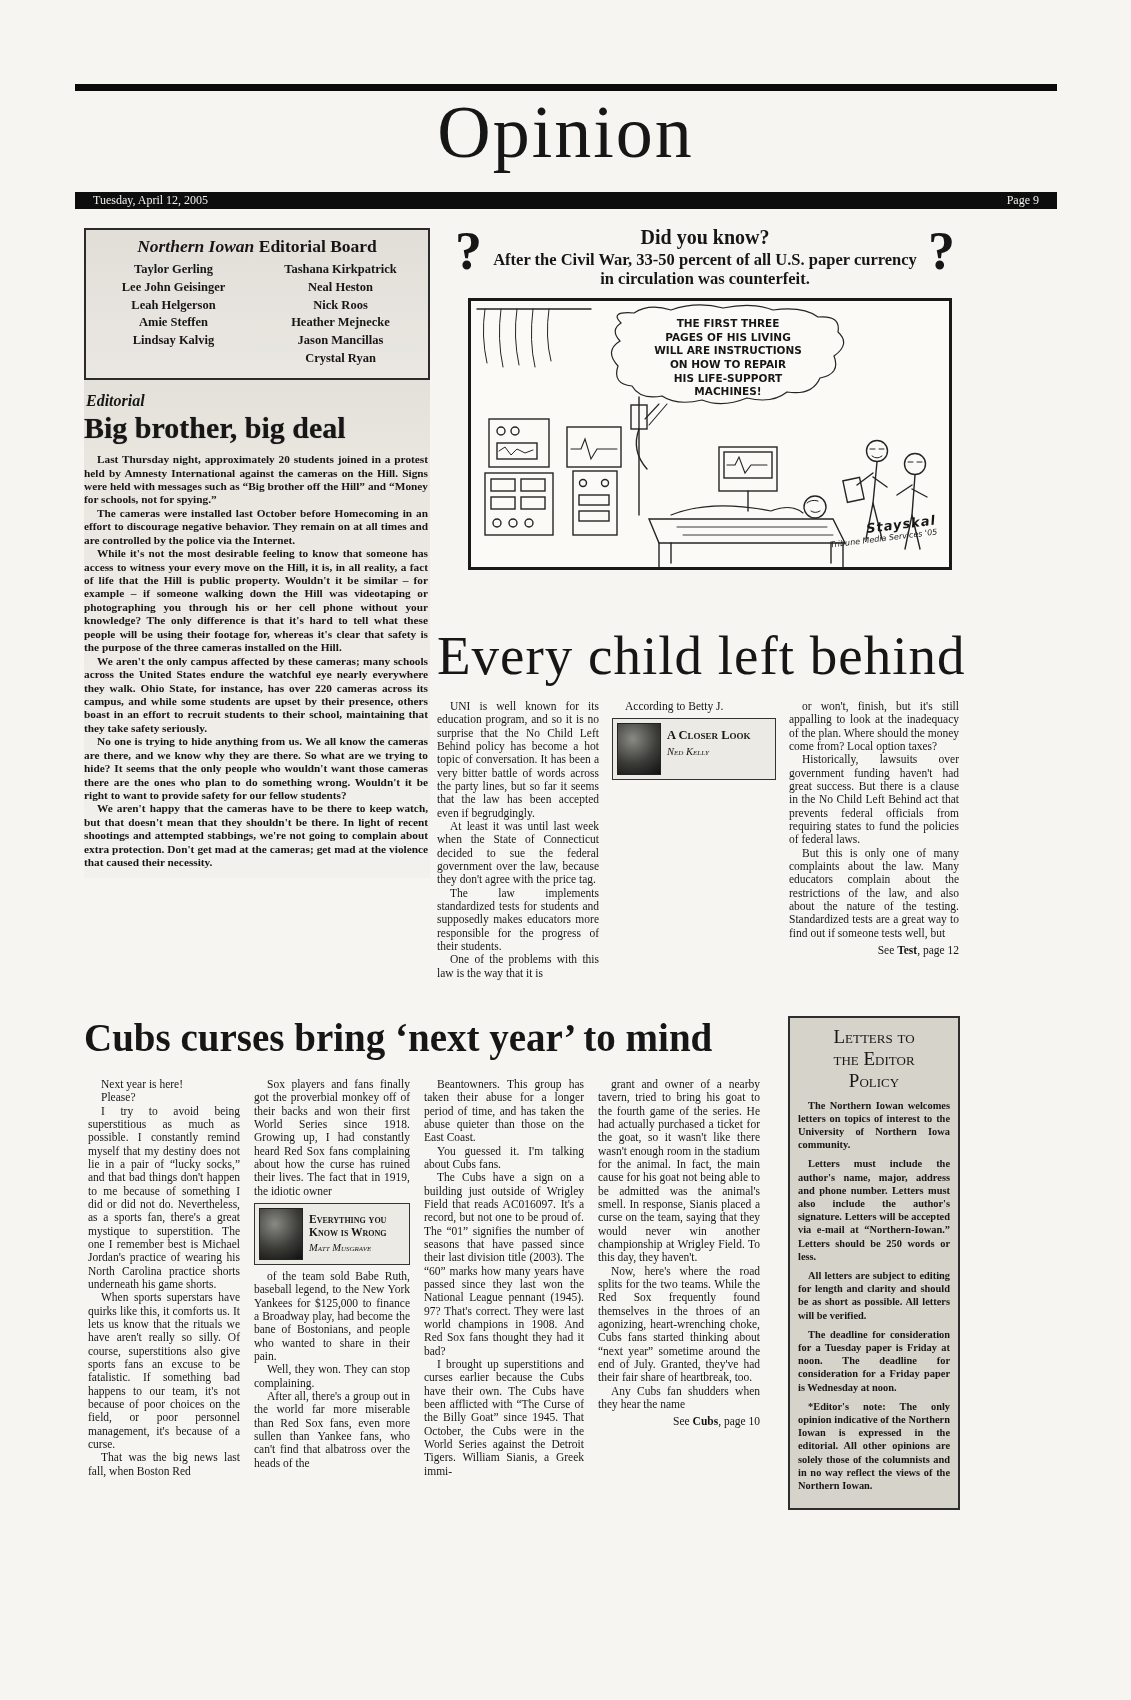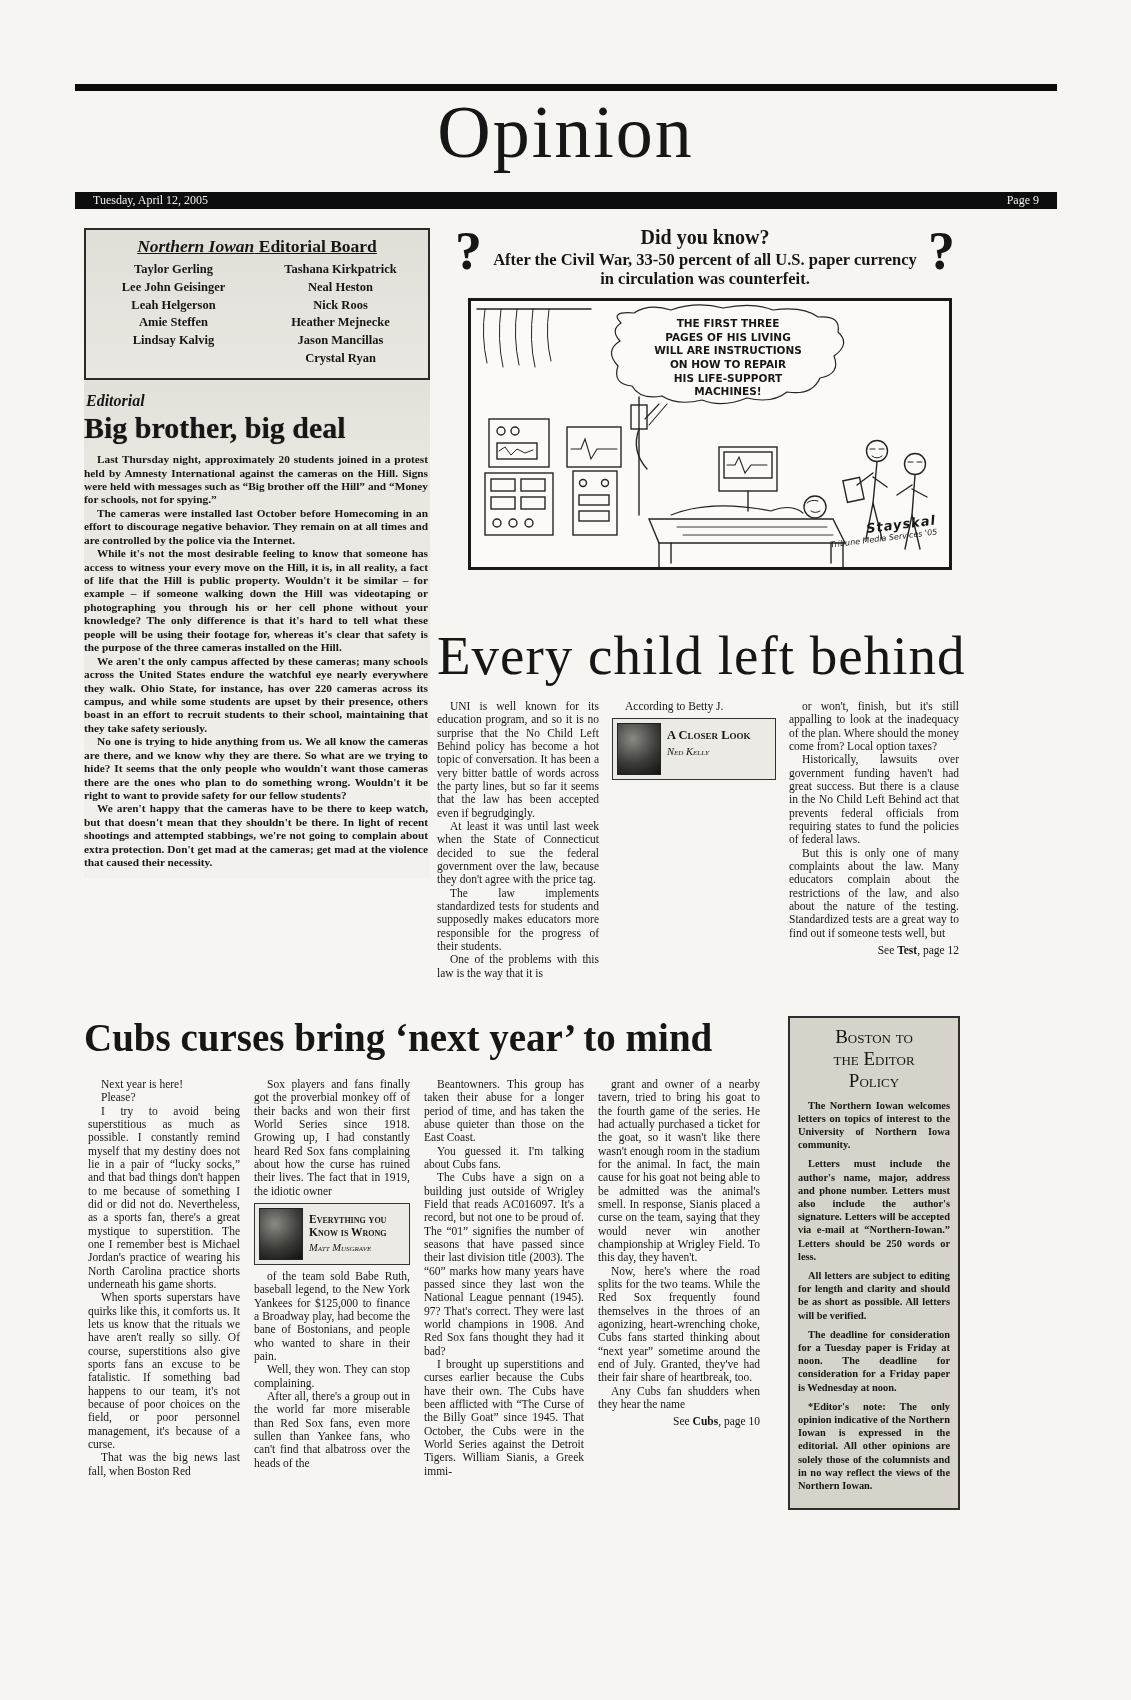--- a/index.html
+++ b/index.html
@@ -12,21 +12,21 @@
             font-size:74px;font-weight:400;line-height:1.1;letter-spacing:2px;}
   .datebar{position:absolute;left:75px;top:192px;width:982px;height:17px;background:#0d0d0d;
            color:#f1f1ee;font-size:12px;display:flex;justify-content:space-between;
            align-items:center;padding:0 18px;}
 
   
   .left-col{position:absolute;left:84px;top:228px;width:346px;
             background:linear-gradient(180deg,#d8d4cc 0%,#e9e6e0 35%,#f3f1ed 100%);
             padding:0 0 8px 0;}
   .board-box{border:2px solid #2b2b2b;padding:6px 4px 10px;background:rgba(255,255,255,0.25);}
-  .board-title{text-align:center;font-size:17.5px;font-weight:bold;text-decoration:underline;margin-bottom:4px;}
+  .board-title{text-align:center;font-size:17.5px;font-weight:bold;margin-bottom:4px;}
   .board-title em{font-style:italic;}
   .board-names{display:flex;}
   .names{flex:1;}
   .names p{margin:0;font-weight:bold;font-size:12.5px;line-height:1.42;text-align:center;}
   .kicker{margin:12px 0 0 2px;font-size:16px;font-weight:bold;font-style:italic;}
   .ed-headline{margin:3px 0 10px 0;font-size:30px;font-weight:bold;line-height:1.02;
                text-shadow:0 0 1px rgba(20,20,20,.55);}
   .body p{margin:0;text-indent:13px;text-align:justify;}
   .ed-body{font-size:11.3px;font-weight:bold;line-height:1.19;padding-right:2px;}
 
@@ -278,21 +278,21 @@
           <p data-name="paragraph">grant and owner of a nearby tavern, tried to bring his goat to the fourth game of the series. He had actually purchased a ticket for the goat, so it wasn't like there wasn't enough room in the stadium for the animal. In fact, the main cause for his goat not being able to be admitted was the animal's smell. In response, Sianis placed a curse on the team, saying that they would never win another championship at Wrigley Field. To this day, they haven't.</p>
           <p data-name="paragraph">Now, here's where the road splits for the two teams. While the Red Sox frequently found themselves in the throes of an agonizing, heart-wrenching choke, Cubs fans started thinking about “next year” sometime around the end of July. Granted, they've had their fair share of heartbreak, too.</p>
           <p data-name="paragraph">Any Cubs fan shudders when they hear the name</p>
         </div>
       <div class="jump" data-name="cubs-jump-line"><span data-name="jump-pre">See </span><b data-name="jump-word">Cubs</b><span data-name="jump-post">, page 10</span></div>
     </div>
   </section>
 
   <aside class="letters" data-name="letters-policy-box">
     <div class="letters-title sc" data-name="letters-policy-title">
-      <span data-name="letters-title-line">Boston to</span>
+      <span data-name="letters-title-line">Letters to</span>
       <span data-name="letters-title-line">the Editor</span>
       <span data-name="letters-title-line">Policy</span>
     </div>
     <div class="letters-body" data-name="letters-policy-text">
         <p data-name="paragraph">The Northern Iowan welcomes letters on topics of interest to the University of Northern Iowa community.</p>
         <p data-name="paragraph">Letters must include the author's name, major, address and phone number. Letters must also include the author's signature. Letters will be accepted via e-mail at “Northern-Iowan.” Letters should be 250 words or less.</p>
         <p data-name="paragraph">All letters are subject to editing for length and clarity and should be as short as possible. All letters will be verified.</p>
         <p data-name="paragraph">The deadline for consideration for a Tuesday paper is Friday at noon. The deadline for consideration for a Friday paper is Wednesday at noon.</p>
         <p data-name="paragraph">*Editor's note: The only opinion indicative of the Northern Iowan is expressed in the editorial. All other opinions are solely those of the columnists and in no way reflect the views of the Northern Iowan.</p>
       </div>

